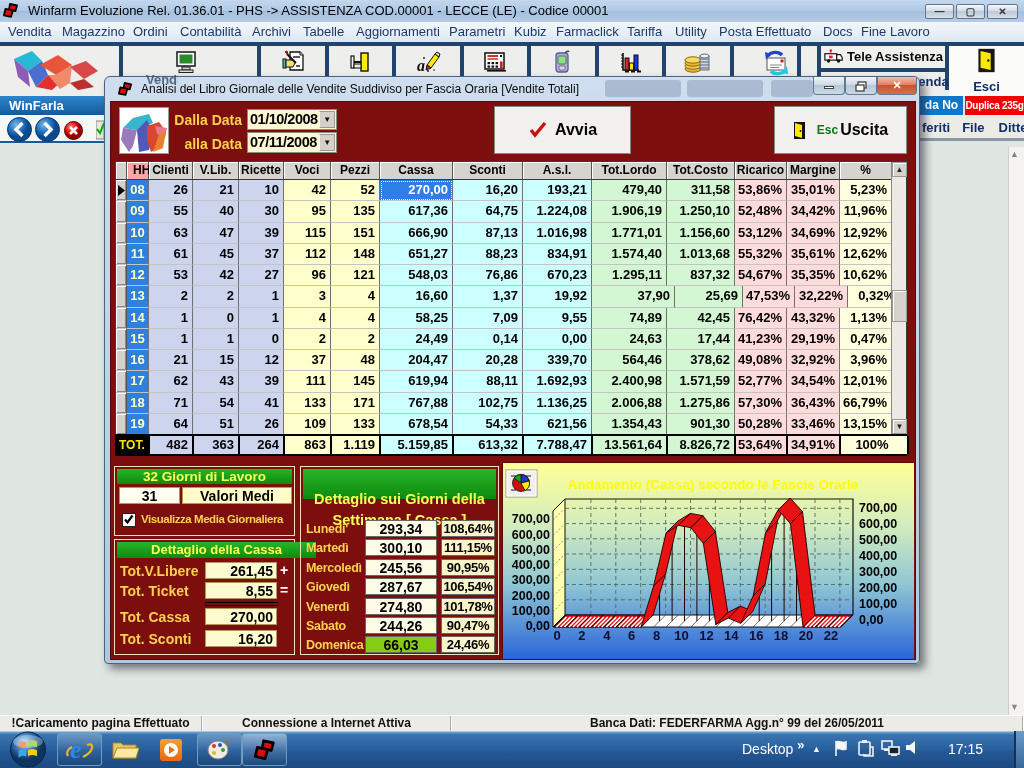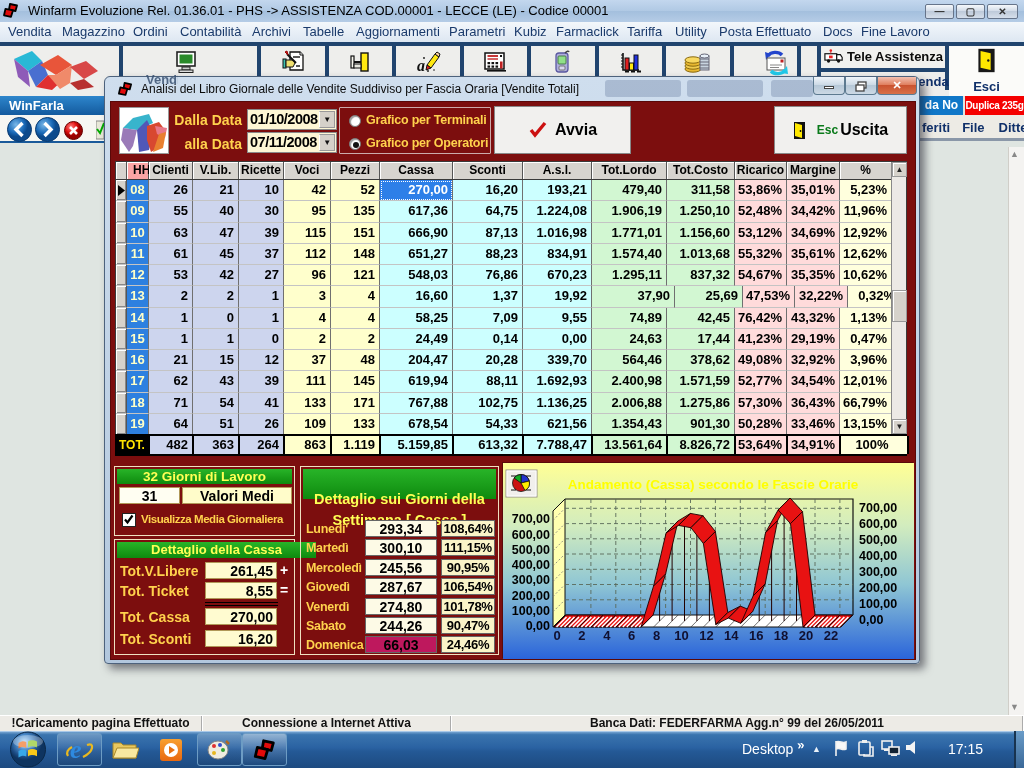--- a/index.html
+++ b/index.html
@@ -427,28 +427,20 @@
     <polygon points="17,22 27,12 33,24 29,42 19,44" fill="#5058b8"></polygon>
     <polygon points="27,18 39,14 45,22 41,38 31,44 27,32" fill="#d84830"></polygon>
     <polygon points="35,18 47,20 45,30 37,26" fill="#e87888"></polygon>
     <polygon points="39,26 46,24 43,40 33,44" fill="#e88030"></polygon>
    </svg>
   </div>
   <div class="ylbl abs" style="left:28px;top:10px;width:103px;text-align:right;font-size:14px">Dalla Data</div>
   <div class="ylbl abs" style="left:28px;top:34px;width:103px;text-align:right;font-size:14px">alla Data</div>
   <div class="datefld abs" style="left:136px;top:7px">01/10/2008<span class="ddbtn">▼</span></div>
   <div class="datefld abs" style="left:136px;top:30px">07/11/2008<span class="ddbtn">▼</span></div>
-  <div class="abs" style="left:228px;top:5px;width:152px;height:47px;border:1px solid #caa;border-radius:1px">
-   <div class="radio abs" style="left:9px;top:7px"></div>
-   <div class="rlbl abs" style="left:26px;top:5px">Grafico per Terminali</div>
-   <div class="radio abs" style="left:9px;top:30px">
-          <div class="dot"></div>
-        </div>
-   <div class="rlbl abs" style="left:26px;top:28px">Grafico per Operatori</div>
-  </div>
   <div class="dlgbtn abs" style="left:383px;top:4px;width:137px">
    <svg width="20" height="18" viewBox="0 0 20 18">
           <path d="M3 9 L7 14 L17 2" fill="none" stroke="#cc1111" stroke-width="3.4"></path>
         </svg>
    <span>Avvia</span>
       </div>
   <div class="dlgbtn abs" style="left:663px;top:4px;width:133px">
    <svg width="13" height="19" viewBox="0 0 13 19">
           <rect x="1" y="1" width="11" height="17" fill="#111"></rect>
           <polygon points="2,2 9,4 9,17 2,15" fill="#ffe800"></polygon>
@@ -755,21 +747,21 @@
           <div class="ylbl abs" style="left:5px;top:113.20000000000002px;font-size:12.5px;letter-spacing:-0.3px">Giovedì</div>
           <div class="valbox" style="left:64px;top:111.20000000000002px;width:72px;height:17px;background:#fdfae6;border-color:#666;font-size:14px;line-height:16px;text-align:center">287,67</div>
           <div class="valbox" style="left:140px;top:111.20000000000002px;width:54px;height:17px;background:#faf4c8;border-color:#666;font-size:13px;line-height:16px;text-align:center;letter-spacing:-0.3px">106,54%</div>
           <div class="ylbl abs" style="left:5px;top:132.60000000000002px;font-size:12.5px;letter-spacing:-0.3px">Venerdì</div>
           <div class="valbox" style="left:64px;top:130.60000000000002px;width:72px;height:17px;background:#fdfae6;border-color:#666;font-size:14px;line-height:16px;text-align:center">274,80</div>
           <div class="valbox" style="left:140px;top:130.60000000000002px;width:54px;height:17px;background:#faf4c8;border-color:#666;font-size:13px;line-height:16px;text-align:center;letter-spacing:-0.3px">101,78%</div>
           <div class="ylbl abs" style="left:5px;top:152.00000000000003px;font-size:12.5px;letter-spacing:-0.3px">Sabato</div>
           <div class="valbox" style="left:64px;top:150.00000000000003px;width:72px;height:17px;background:#fdfae6;border-color:#666;font-size:14px;line-height:16px;text-align:center">244,26</div>
           <div class="valbox" style="left:140px;top:150.00000000000003px;width:54px;height:17px;background:#faf4c8;border-color:#666;font-size:13px;line-height:16px;text-align:center;letter-spacing:-0.3px">90,47%</div>
           <div class="ylbl abs" style="left:5px;top:171.40000000000003px;font-size:12.5px;letter-spacing:-0.3px">Domenica</div>
-          <div class="valbox" style="left:64px;top:169.40000000000003px;width:72px;height:17px;background:#be185d;border-color:#666;font-size:14px;line-height:16px;text-align:center">66,03</div>
+          <div class="valbox" style="left:64px;top:169.40000000000003px;width:72px;height:17px;background:#84cc16;border-color:#666;font-size:14px;line-height:16px;text-align:center">66,03</div>
           <div class="valbox" style="left:140px;top:169.40000000000003px;width:54px;height:17px;background:#faf4c8;border-color:#666;font-size:13px;line-height:16px;text-align:center;letter-spacing:-0.3px">24,46%</div>
 </div>
       </div>
 
   <div id="chart">
         <div class="abs" style="left:391px;top:360px;width:411px;height:196px;border:1px solid #5a0a0a"><svg width="411" height="196" viewBox="0 0 411 196">
             <defs>
               <linearGradient id="cbg" x1="0" y1="0" x2="0" y2="1">
                 <stop offset="0" stop-color="#ffff96"></stop>
                 <stop offset="0.32" stop-color="#d2ecbe"></stop>

